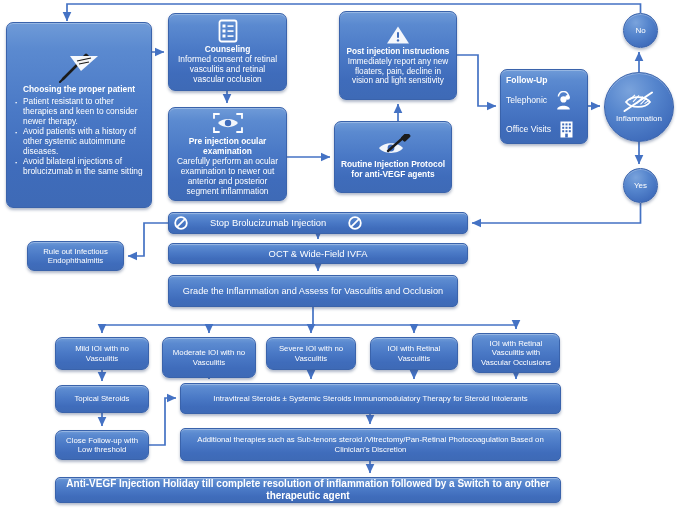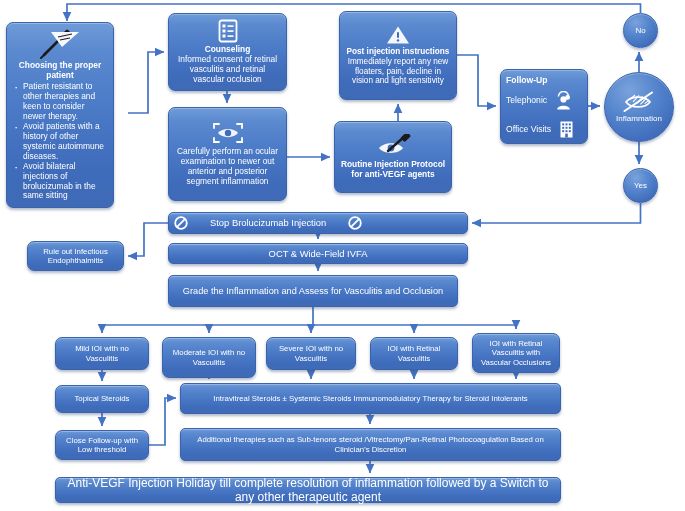--- a/index.html
+++ b/index.html
@@ -43,21 +43,21 @@
   .blist li{position:relative;padding-left:11px;margin-bottom:0px;}
   .blist li:before{content:"\00B7";position:absolute;left:2px;top:-2px;font-size:13px;line-height:1;}
 
   
   .ico{display:block;margin:0 auto 2px auto;line-height:0;}
   .ico.inline{display:inline-block;margin:0 0 0 4px;vertical-align:middle;}
 
   .rowflex{display:flex;align-items:center;justify-content:flex-start;gap:4px;width:100%;}
 
   
-  #n-choose   {left:6px;  top:22px;  width:108px;height:186px;font-size:8.4px;}
+  #n-choose   {left:6px;  top:22px;  width:146px;height:186px;font-size:8.4px;}
   #n-counsel  {left:168px;top:13px;  width:119px;height:78px; font-size:8.4px;}
   #n-preinj   {left:168px;top:107px; width:119px;height:94px; font-size:8.4px;}
   #n-postinj  {left:339px;top:11px;  width:118px;height:89px; font-size:8.2px;}
   #n-routine  {left:334px;top:121px; width:118px;height:72px; font-size:8.4px;}
   #n-follow   {left:500px;top:69px;  width:88px; height:75px; font-size:8.6px;}
   #n-infl     {left:604px;top:72px;  width:70px; height:70px; font-size:8px;}
   #n-no       {left:623px;top:13px;  width:35px; height:35px; font-size:8px;}
   #n-yes      {left:623px;top:168px; width:35px; height:35px; font-size:8px;}
 
   #n-stop     {left:168px;top:212px; width:300px;height:22px; font-size:9.4px;}
@@ -68,21 +68,21 @@
   #n-ioi1 {left:55px; top:337px;width:94px;height:33px;font-size:7.8px;}
   #n-ioi2 {left:162px;top:337px;width:94px;height:41px;font-size:7.8px;}
   #n-ioi3 {left:266px;top:337px;width:90px;height:33px;font-size:7.8px;}
   #n-ioi4 {left:370px;top:337px;width:88px;height:33px;font-size:7.8px;}
   #n-ioi5 {left:472px;top:333px;width:88px;height:40px;font-size:7.8px;}
 
   #n-topical  {left:55px; top:385px;width:94px;height:28px;font-size:7.8px;}
   #n-close    {left:55px; top:430px;width:94px;height:30px;font-size:7.8px;}
   #n-intra    {left:180px;top:383px;width:381px;height:31px;font-size:7.8px;}
   #n-addl     {left:180px;top:428px;width:381px;height:33px;font-size:7.8px;}
-  #n-holiday  {left:55px; top:477px;width:506px;height:26px;font-size:12px;}
+  #n-holiday  {left:55px; top:477px;width:506px;height:26px;font-size:10px;font-weight:bold;}
 </style>
 </head>
 <body>
 
 <div id="canvas">
 
   <svg id="wires" viewBox="0 0 685 511">
     <defs>
       <marker id="ar" markerWidth="7" markerHeight="7" refX="5.4" refY="3" orient="auto">
         <path d="M0,0.4 L5.6,3 L0,5.6 z" fill="#4472C4"></path>
@@ -176,20 +176,21 @@
   </div>
 
   <div class="node" id="n-preinj">
     <span class="ico">
       <svg width="36" height="24" viewBox="0 0 36 24">
         <path d="M4 7 V3 H9 M27 3 H32 V7 M32 17 V21 H27 M9 21 H4 V17" fill="none" stroke="#ffffff" stroke-width="1.8" stroke-linecap="round"></path>
         <path d="M8 12 C12 6.5, 24 6.5, 28 12 C24 17.5, 12 17.5, 8 12 Z" fill="#ffffff" opacity=".92"></path>
         <circle cx="18" cy="12" r="3.2" fill="#3f6cbb"></circle>
       </svg>
     </span>
+    <span class="ttl">Pre injection ocular examination</span>
     <span class="sub">Carefully perform an ocular examination to newer out anterior and posterior segment inflammation</span>
   </div>
 
   <div class="node" id="n-postinj">
     <span class="ico">
       <svg width="24" height="20" viewBox="0 0 24 20">
         <path d="M12 1.5 L23 18.5 L1 18.5 Z" fill="#ffffff" opacity=".93"></path>
         <rect x="11" y="7" width="2" height="6" rx="1" fill="#3f6cbb"></rect>
         <circle cx="12" cy="15.4" r="1.2" fill="#3f6cbb"></circle>
       </svg>

